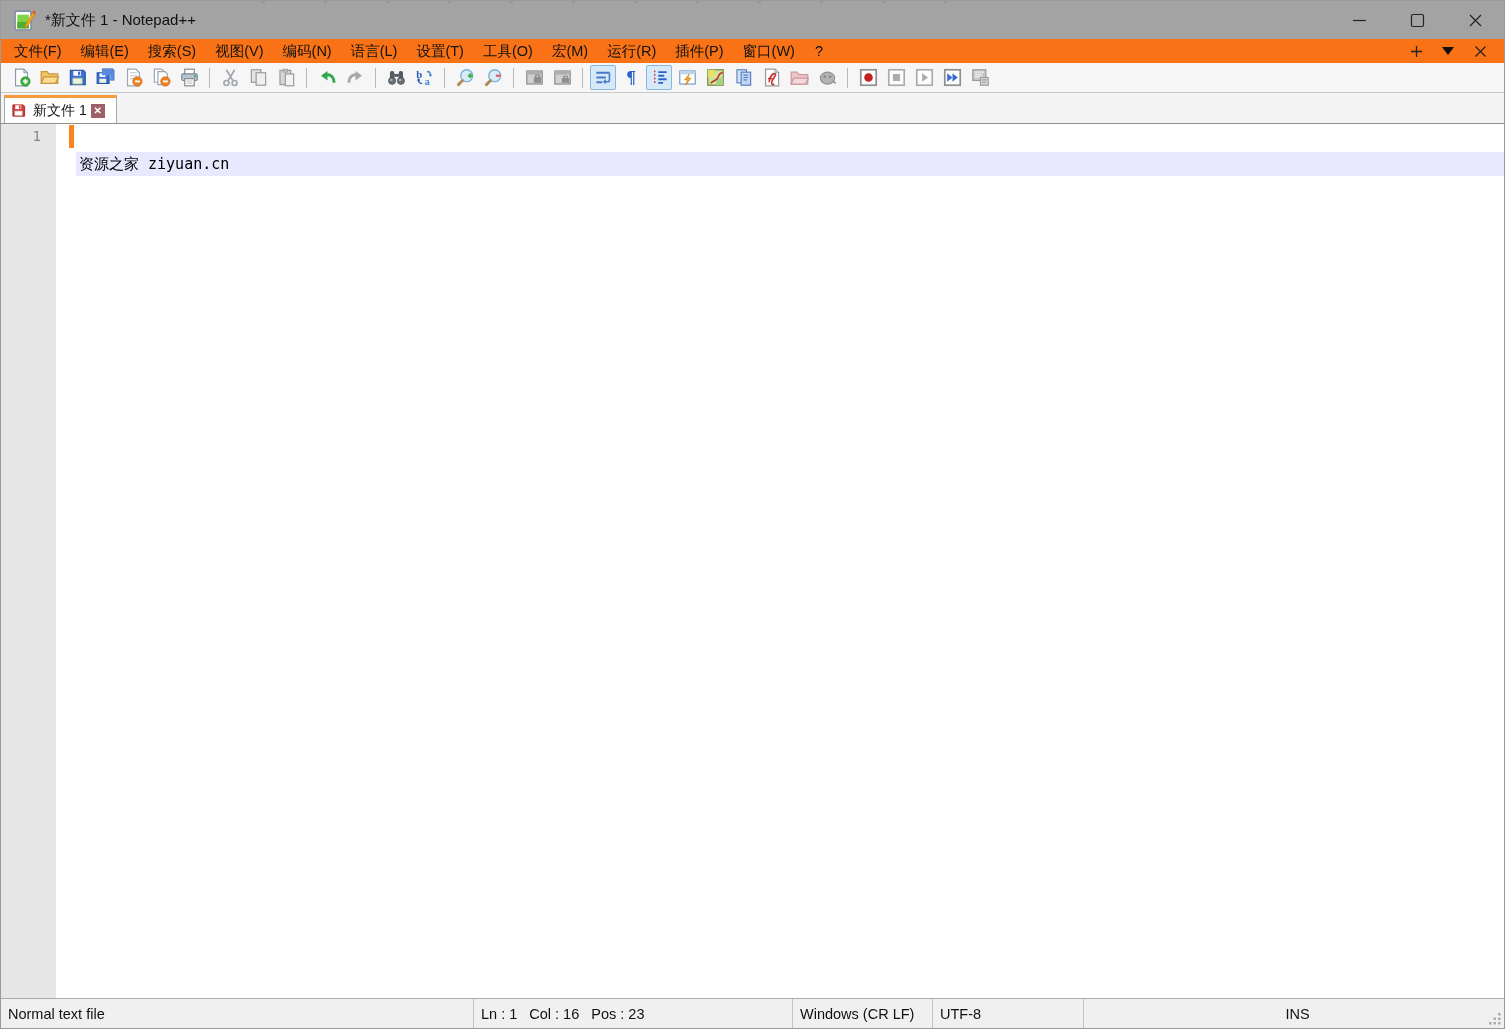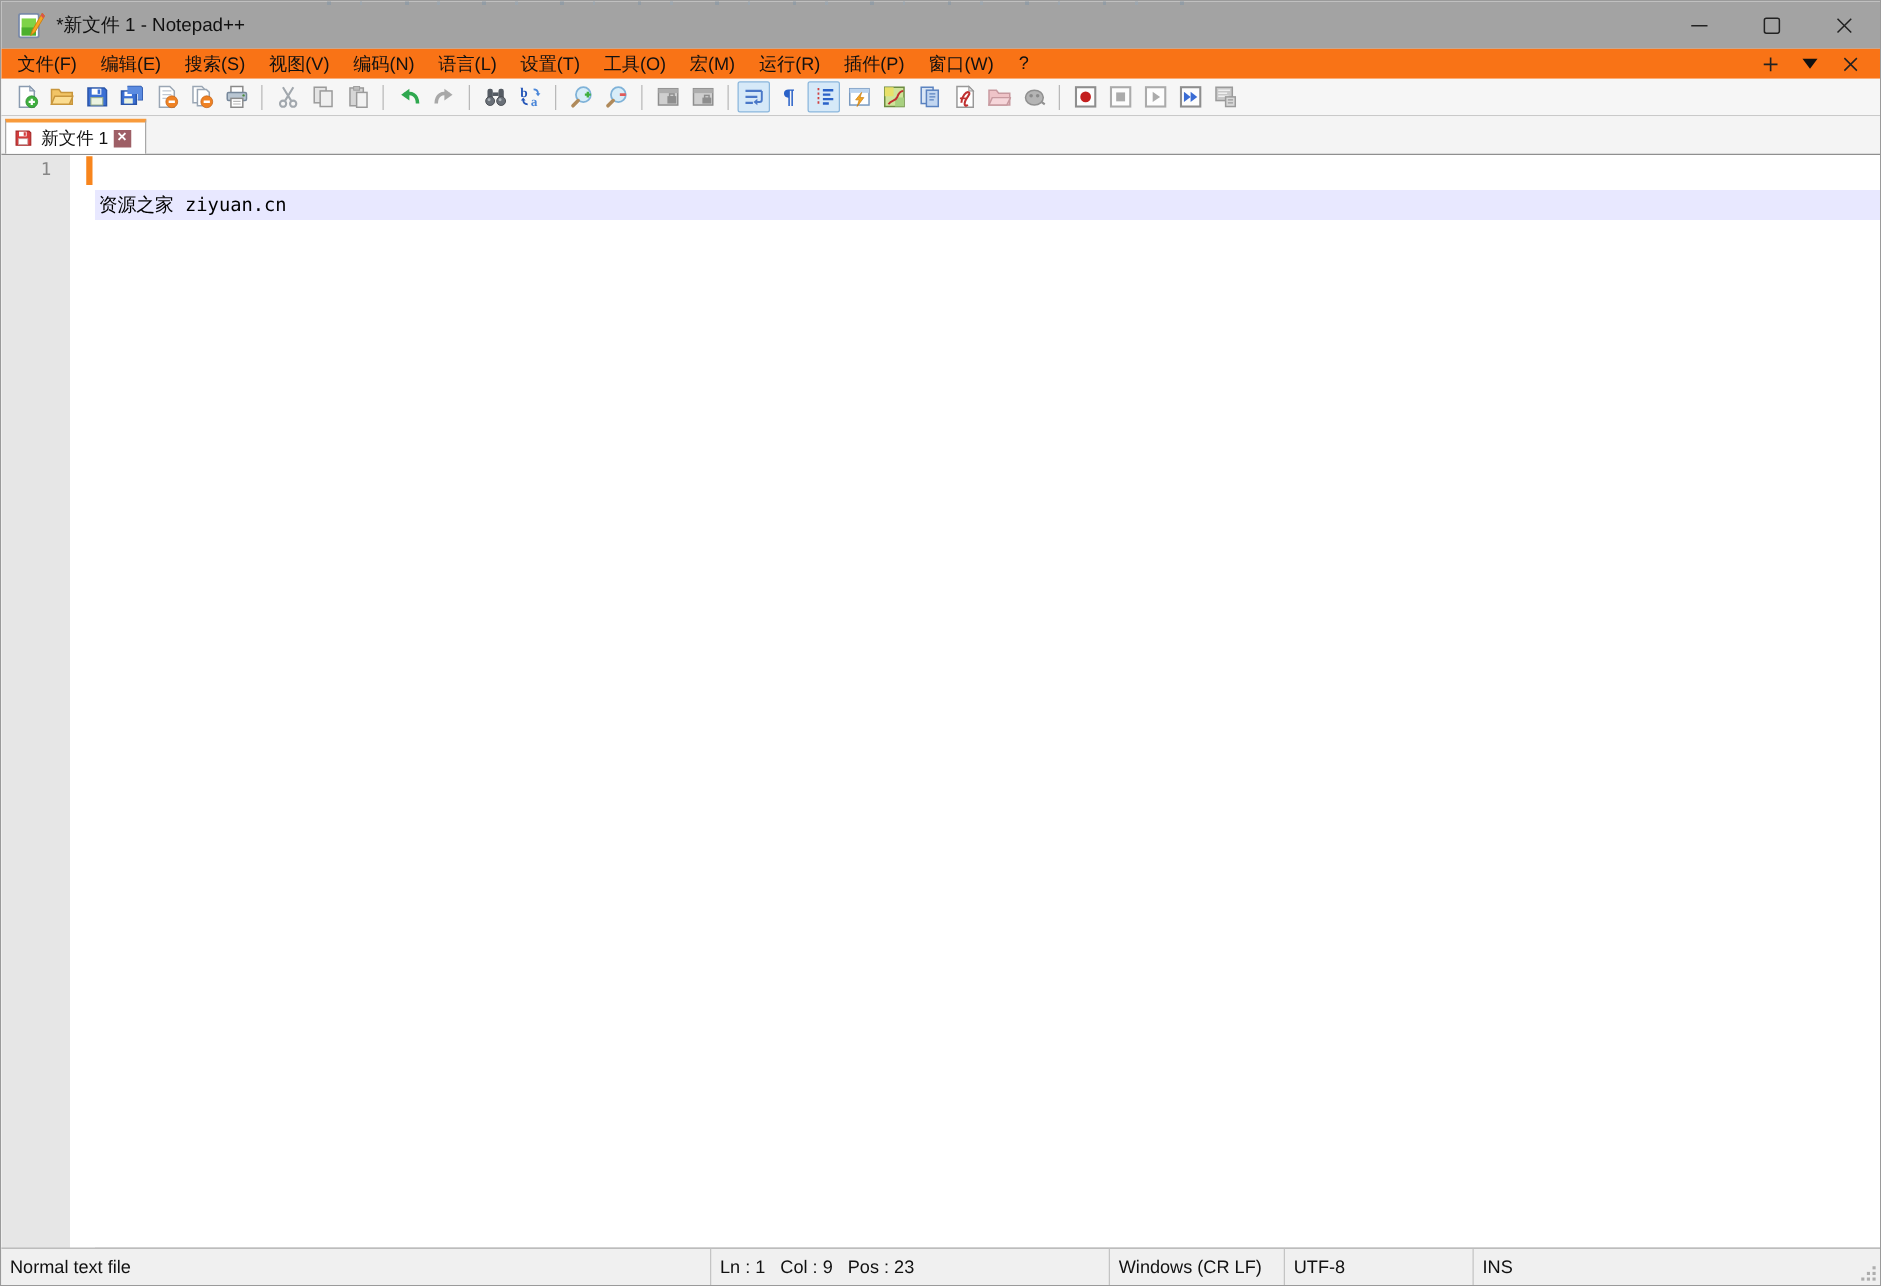--- a/index.html
+++ b/index.html
@@ -47,26 +47,26 @@
   .gutter { width:55px; background:#E6E6E6; flex:0 0 auto; font-family:"DejaVu Sans Mono", monospace; }
   .line-number { height:24px; line-height:24px; text-align:right; padding-right:15px; font-size:14px; color:#868686; }
   .bm-margin { width:20px; background:#fff; flex:0 0 auto; position:relative; }
   .change-marker { position:absolute; top:1px; right:2px; width:5px; height:23px; background:#F8851D; }
   .text-area { flex:1 1 auto; font-family:"DejaVu Sans Mono", monospace;margin-top:28px; }
   .code-line { height:24px; line-height:24px; background:#E8E8FF; font-size:15px; color:#000; padding-left:3px; white-space:pre; }
 
   
   .statusbar { height:30px; background:#F0F0F0; border-top:1px solid #ababab; display:flex; align-items:stretch; font-size:14.5px; color:#111; flex:0 0 auto; }
   .sb-sec { display:flex; align-items:center; border-right:1px solid #c4c4c4; padding-left:7px; }
-  .sb-doc { width:568px; }
+  .sb-doc { width:473px; }
   .sb-len { width:277px; gap:27px; }
   .sb-pos { width:319px; gap:12px; }
   .sb-eol { width:140px; }
   .sb-enc { width:151px; }
-  .sb-ins { flex:1; border-right:none; position:relative; }
+  .sb-ins { flex:1; border-right:none; position:relative;justify-content:center; }
   .resize-grip { position:absolute; right:2px; bottom:2px; }
 </style>
 </head>
 <body>
 
 <div class="window">
   <div class="top-remnant"></div>
 
   <div class="titlebar">
     <svg class="app-icon" viewBox="0 0 16 16">
@@ -395,21 +395,21 @@
       <div class="code-line">资源之家 ziyuan.cn</div>
     </div>
   </div>
 
   <div class="statusbar">
     <div class="sb-sec sb-doc">
       <span>Normal text file</span>
     </div>
     <div class="sb-sec sb-pos">
       <span>Ln : 1</span>
-      <span>Col : 9</span>
+      <span>Col : 16</span>
       <span>Pos : 23</span>
     </div>
     <div class="sb-sec sb-eol">
       <span>Windows (CR LF)</span>
     </div>
     <div class="sb-sec sb-enc">
       <span>UTF-8</span>
     </div>
     <div class="sb-sec sb-ins">
       <span>INS</span>

